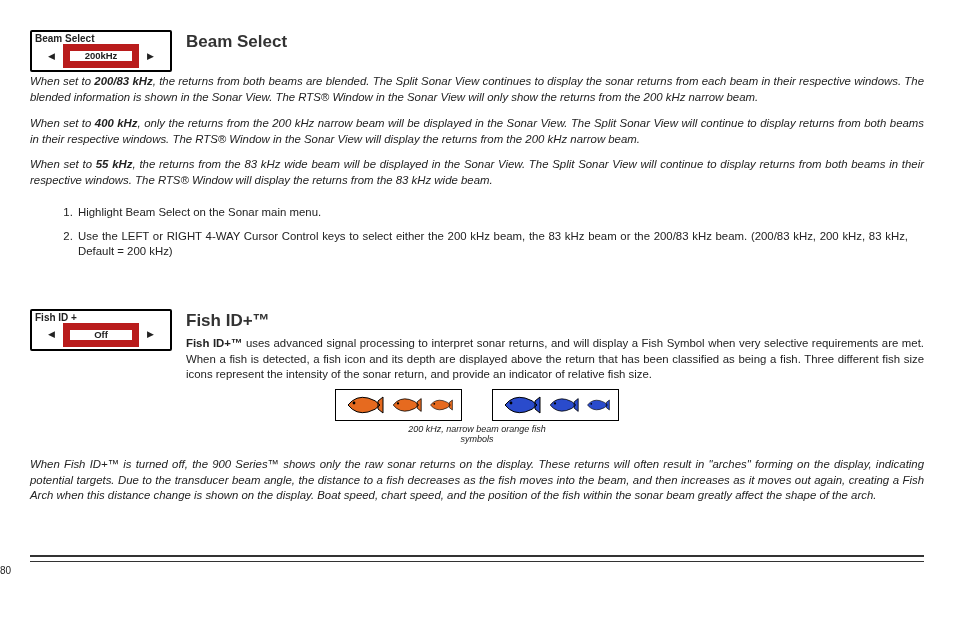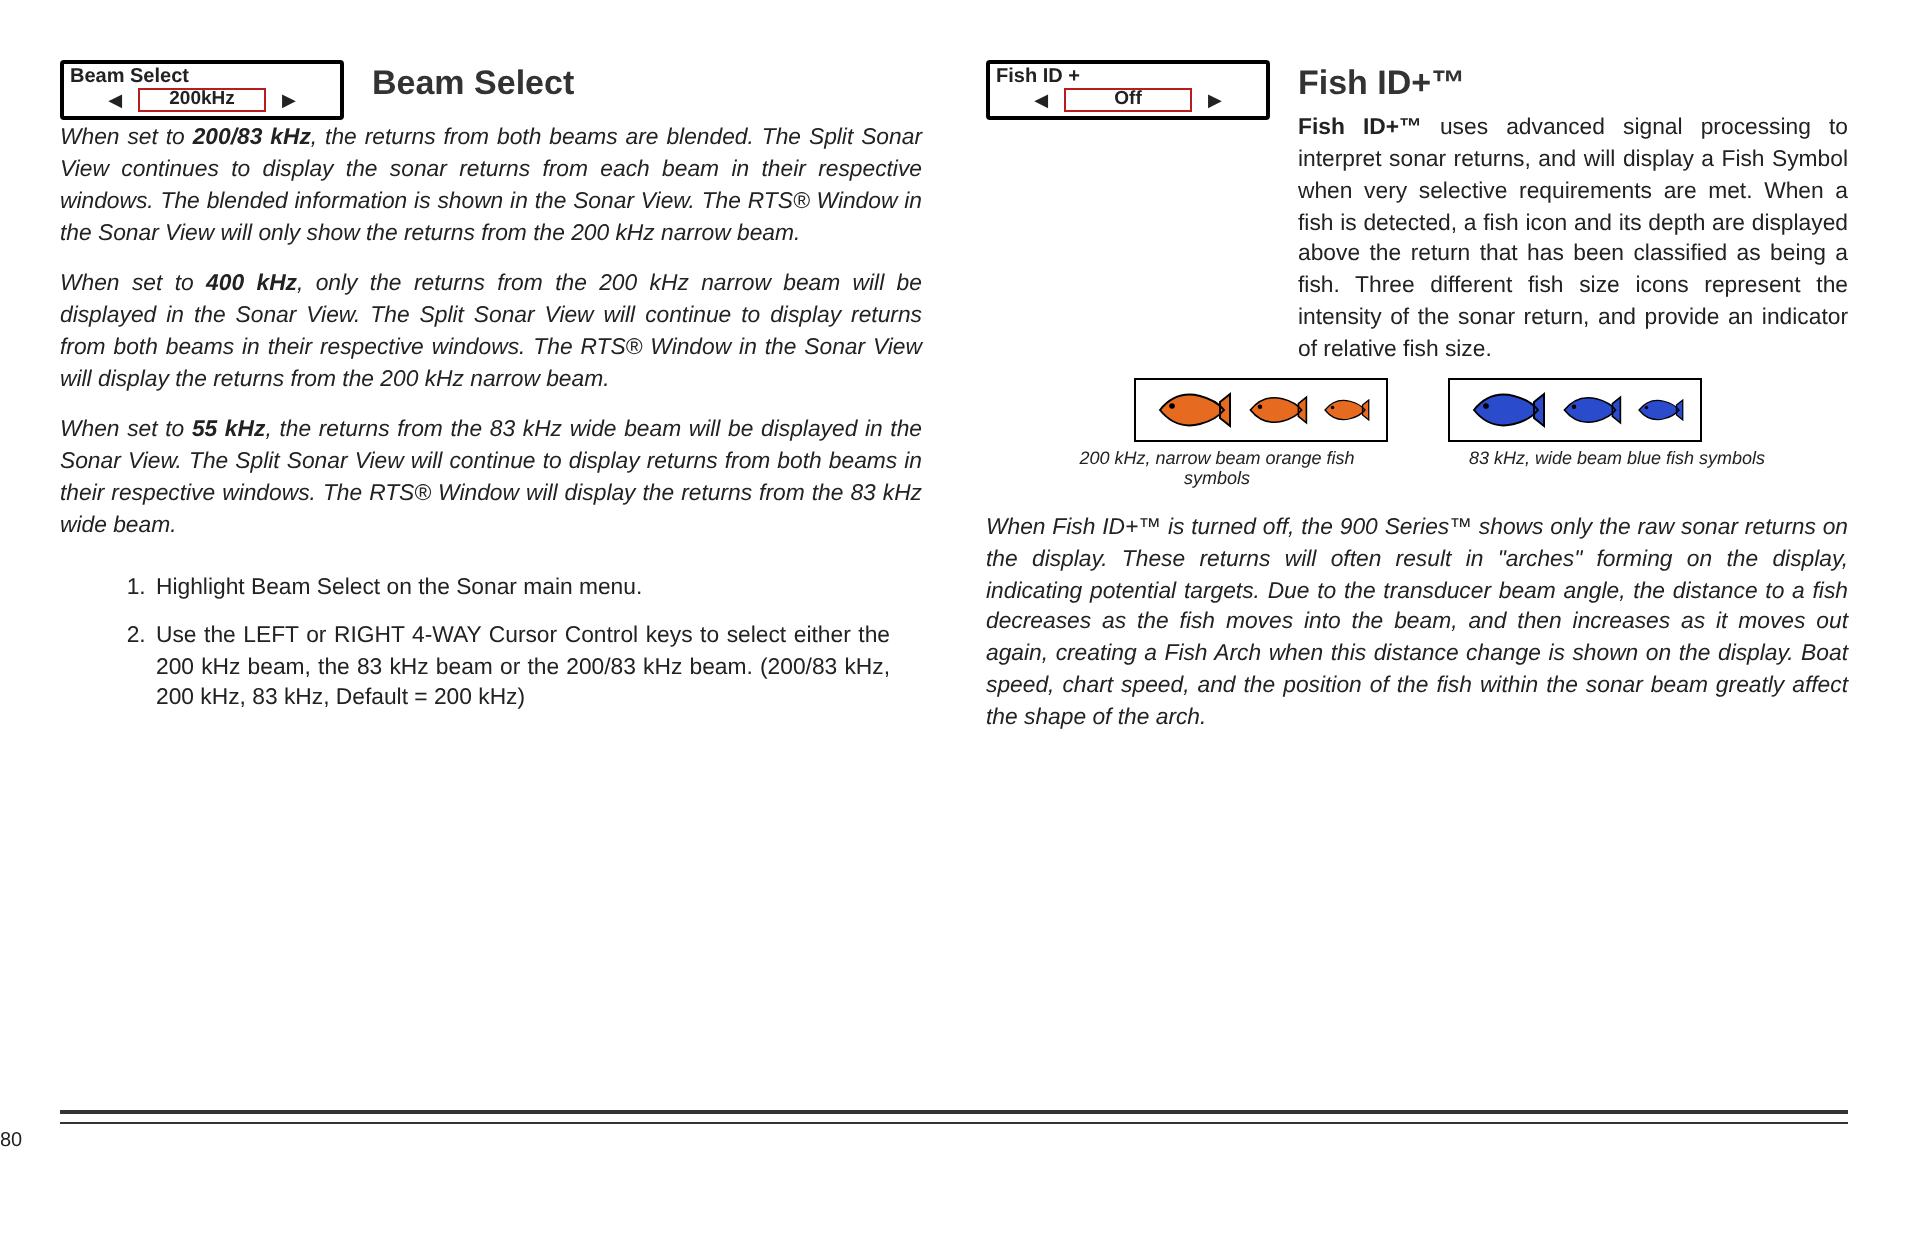--- a/index.html
+++ b/index.html
@@ -12,20 +12,21 @@
     height: 618px;
     overflow: hidden;
     box-sizing: border-box;
   }
   .page {
     display: flex;
     padding: 30px 30px 0 30px;
     gap: 32px;
     height: 555px;
     box-sizing: border-box;
+    flex-direction: column;
   }
   .col {
     flex: 1 1 50%;
     font-size: 11.4px;
     line-height: 1.38;
     text-align: justify;
   }
   .section-header {
     display: flex;
     align-items: flex-start;
@@ -53,21 +54,21 @@
     justify-content: center;
     align-items: center;
     gap: 8px;
     padding: 0 4px 2px 4px;
   }
   .menu-widget .tri {
     font-size: 9px;
     line-height: 1;
   }
   .menu-widget .value {
-    border: 1px solid #b91c1c;
+    border: 7px solid #b91c1c;
     padding: 0 12px;
     font-size: 9.5px;
     font-weight: bold;
     min-width: 38px;
     text-align: center;
   }
   h2.title {
     font-family: Arial, sans-serif;
     font-weight: bold;
     font-size: 17px;
@@ -201,21 +202,20 @@
             <circle cx="10" cy="9" r="1.4" fill="#000"></circle>
           </svg>
         <svg width="25" height="14" viewBox="0 0 40 22">
             <path d="M4 11 Q12 1 24 4 Q32 6 36 11 Q32 16 24 18 Q12 21 4 11 Z M34 7 L39 3 L39 19 L34 15 Z" fill="#2a4bcc" stroke="#000" stroke-width="1"></path>
             <circle cx="10" cy="9" r="1.4" fill="#000"></circle>
           </svg>
       </div>
     </div>
     <div class="fish-caption-row">
       <div>200 kHz, narrow beam orange fish symbols</div>
-      <div>83 kHz, wide beam blue fish symbols</div>
     </div>
 
     <p>When Fish ID+™ is turned off, the 900 Series™ shows only the raw sonar returns on the display. These returns will often result in "arches" forming on the display, indicating potential targets. Due to the transducer beam angle, the distance to a fish decreases as the fish moves into the beam, and then increases as it moves out again, creating a Fish Arch when this distance change is shown on the display. Boat speed, chart speed, and the position of the fish within the sonar beam greatly affect the shape of the arch.</p>
   </div>
 </div>
 
 <div class="footer-rule"></div>
 <div class="page-num">80</div>
 
 </body></html>

